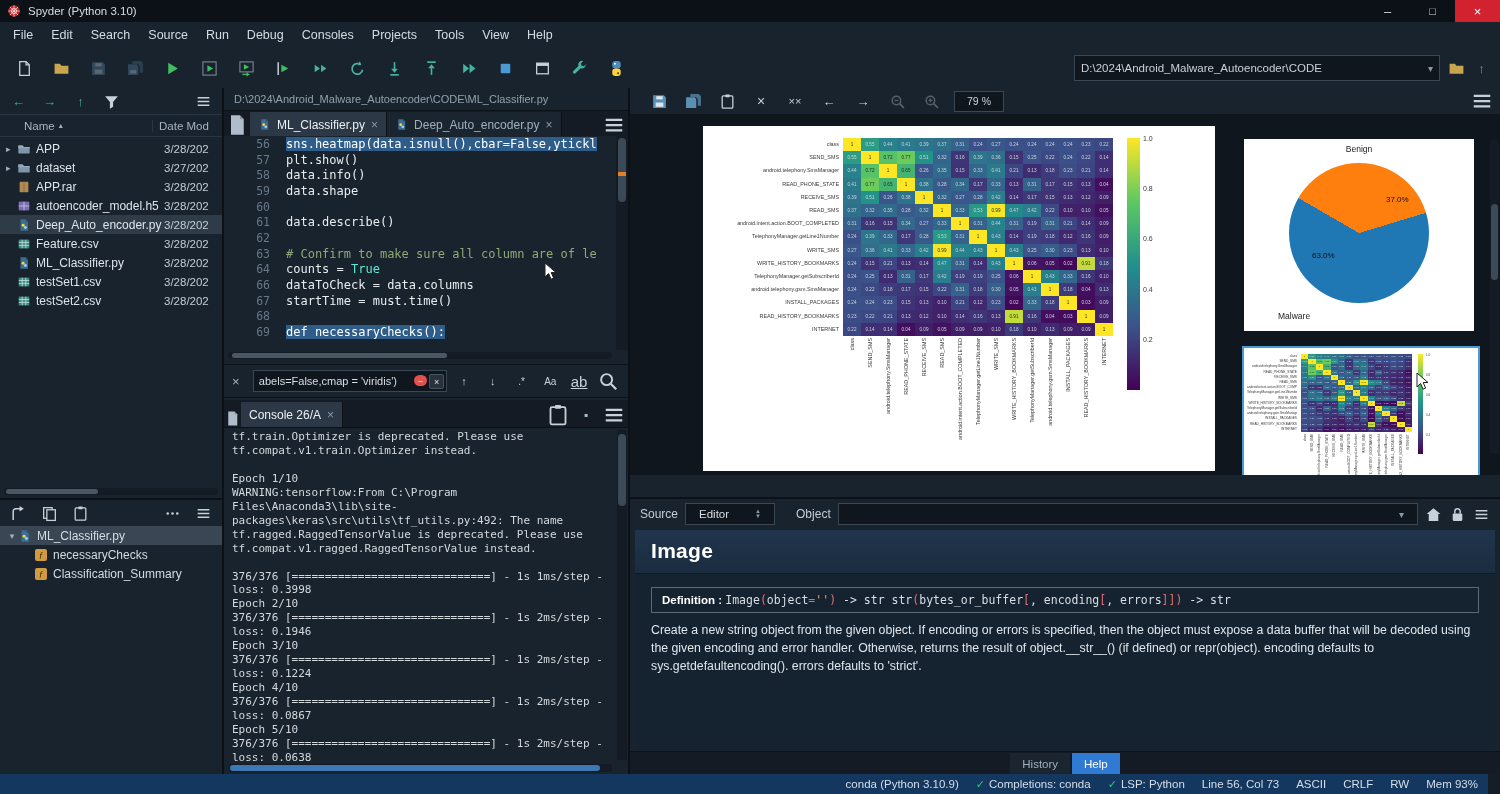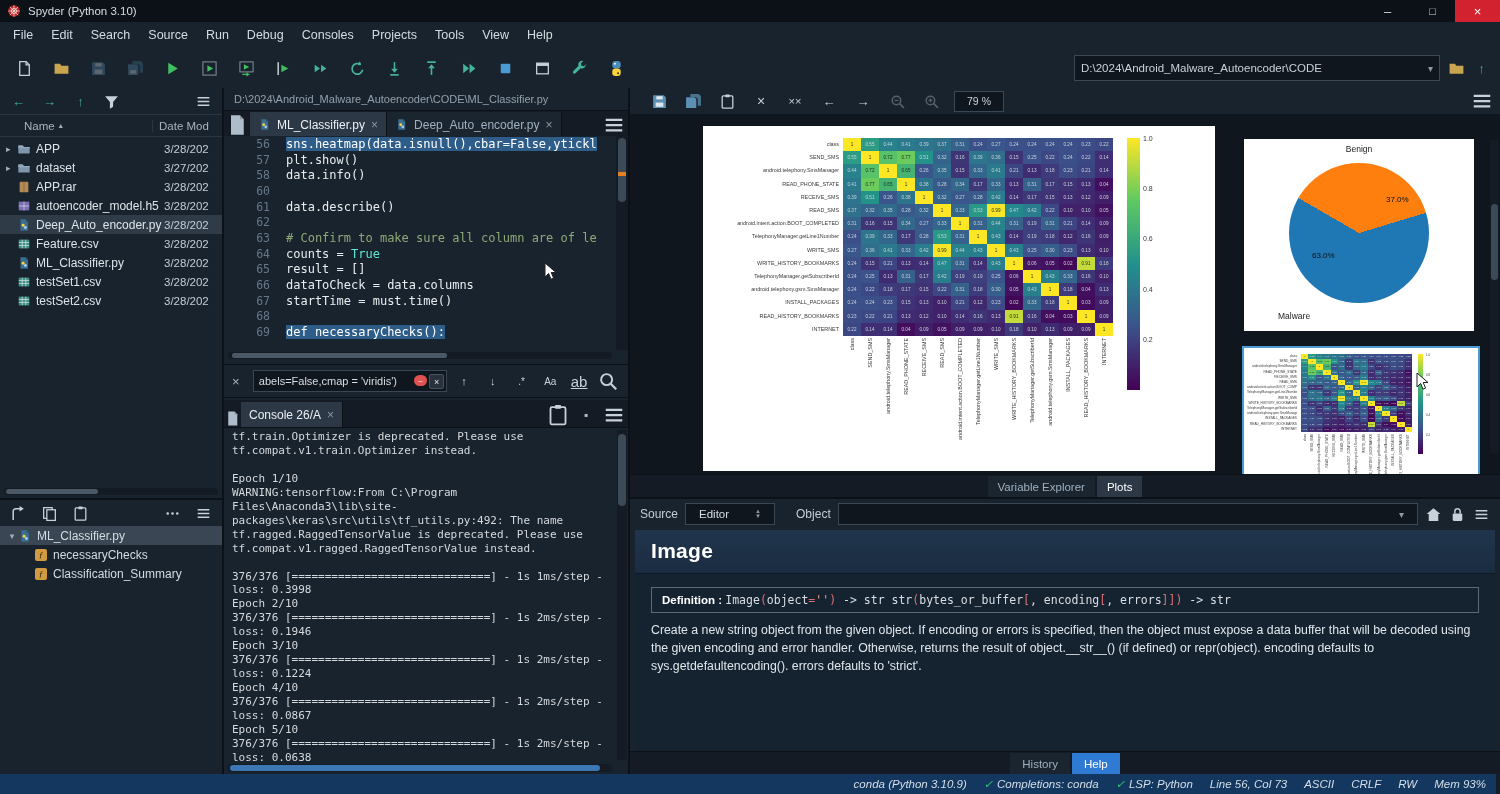--- a/index.html
+++ b/index.html
@@ -124,21 +124,21 @@
   .def-box{margin:13px 16px 9px;border:1px solid #5a6a7a;padding:5px 10px;font-family:"DejaVu Sans Mono",monospace;font-size:11.5px;background:#152330;white-space:nowrap;overflow:hidden;}
   .d-deflabel{font-weight:bold;color:#ffffff;font-family:"Liberation Sans",sans-serif;}
   .d-code{color:#d8dee4;}
   .d-paren{color:#e06c75;}
   .d-strlit{color:#e5a07a;}
   .help-body{margin:2px 16px;font-size:12.3px;line-height:1.45;color:#dfe6ec;}
   .help-tabs{position:absolute;bottom:0;left:0;right:0;height:22px;background:#141b24;display:flex;justify-content:center;align-items:flex-end;gap:2px;border-top:1px solid #0c1117;}
   .htab{height:21px;display:flex;align-items:center;padding:0 12px;font-size:11.5px;color:#9fb0bf;background:#1b2530;}
   .htab.active{background:#2f7bd3;color:#ffffff;}
   
-  .statusbar{position:absolute;left:0;right:4px;bottom:0;height:20px;background:#14375f;display:flex;align-items:center;justify-content:flex-end;gap:17px;padding-right:10px;font-size:11.5px;color:#d5dee8;font-style:italic;}
+  .statusbar{position:absolute;left:0;right:12px;bottom:0;height:20px;background:#14375f;display:flex;align-items:center;justify-content:flex-end;gap:17px;padding-right:10px;font-size:11.5px;color:#d5dee8;}
   .st-item{display:flex;align-items:center;gap:4px;white-space:nowrap;}
   .st-check{color:#2ecc71;font-size:11px;}
   
   .hm-label{position:absolute;text-align:right;color:#3a3a3a;white-space:nowrap;overflow:hidden;}
   .hm-cell{position:absolute;display:flex;align-items:center;justify-content:center;}
   .hm-collabel{position:absolute;display:flex;justify-content:center;align-items:flex-start;overflow:hidden;}
   .hm-collabel span{writing-mode:vertical-rl;transform:rotate(180deg);white-space:nowrap;color:#3a3a3a;}
   .hm-cb{position:absolute;background:linear-gradient(to bottom,#fde725 0%,#5ec962 25%,#21918c 50%,#3b528b 75%,#440154 100%);}
   .hm-tick{position:absolute;color:#3a3a3a;}
   
@@ -600,41 +600,41 @@
           </div>
           <div class="code-line">
             <span class="gutter">57</span>
             <span class="seg plain">plt.show()</span>
           </div>
           <div class="code-line">
             <span class="gutter">58</span>
             <span class="seg plain">data.info()</span>
           </div>
           <div class="code-line">
+            <span class="gutter">59</span>
+            <span class="seg plain">data.shape</span>
+          </div>
+          <div class="code-line">
             <span class="gutter">60</span>
           </div>
           <div class="code-line">
             <span class="gutter">61</span>
             <span class="seg plain">data.describe()</span>
           </div>
           <div class="code-line">
             <span class="gutter">62</span>
           </div>
           <div class="code-line">
             <span class="gutter">63</span>
             <span class="seg comment"># Confirm to make sure all column are of le</span>
           </div>
           <div class="code-line">
             <span class="gutter">64</span>
             <span class="seg plain">counts = </span>
             <span class="seg kw">True</span>
-          </div>
-          <div class="code-line">
-            <span class="gutter">65</span>
-            <span class="seg plain">result = []</span>
           </div>
           <div class="code-line">
             <span class="gutter">66</span>
             <span class="seg plain">dataToCheck = data.columns</span>
           </div>
           <div class="code-line">
             <span class="gutter">67</span>
             <span class="seg plain">startTime = must.time()</span>
           </div>
           <div class="code-line">
@@ -1403,24 +1403,20 @@
                 <div class="hm-tick" style="left: 182px; top: 24.5px; font-size: 3px;">0.8</div>
                 <div class="hm-tick" style="left: 182px; top: 44.5px; font-size: 3px;">0.6</div>
                 <div class="hm-tick" style="left: 182px; top: 64.5px; font-size: 3px;">0.4</div>
                 <div class="hm-tick" style="left: 182px; top: 84.5px; font-size: 3px;">0.2</div>
               </div>
           </div>
           <div class="plots-vscroll">
               <div class="slider"></div>
             </div>
         </div>
-        <div class="plots-tabs" id="plots-tabs">
-            <div class="ptab">Variable Explorer</div>
-            <div class="ptab active">Plots</div>
-          </div>
       </div>
 
       <div class="help-section">
         <div class="help-header">
           <span>Source</span>
           <div class="hcombo" style="width:62px;">
             <span style="flex:1">Editor</span>
             <span class="arrs">
                 <span>▲</span>
                 <span>▼</span>

